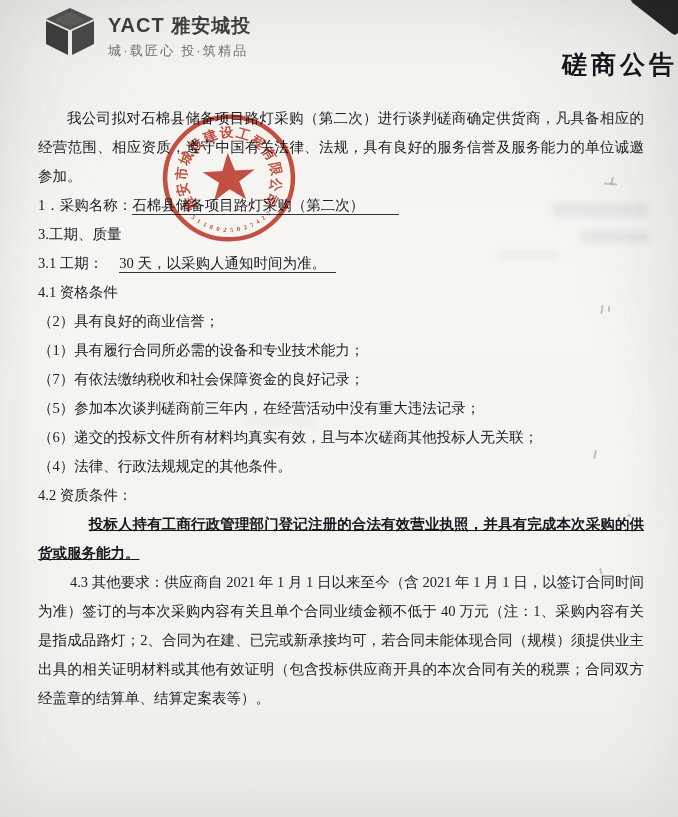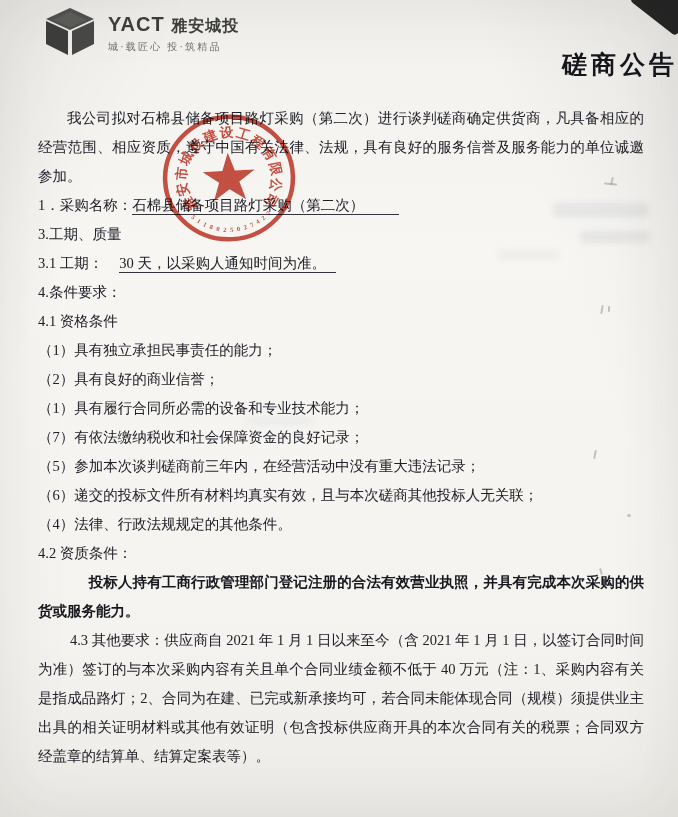--- a/index.html
+++ b/index.html
@@ -10,33 +10,33 @@
     background:
       linear-gradient(115deg, rgba(0,0,0,.045), rgba(0,0,0,0) 18%),
       linear-gradient(250deg, rgba(0,0,0,.05), rgba(0,0,0,0) 22%),
       linear-gradient(180deg,#f2f1ee,#f7f6f3 30%,#f4f3ef 78%,#edebe7);
     box-shadow:inset 0 0 70px rgba(60,55,50,.10);
   }
   
   .logo{position:absolute;left:42px;top:6px;display:flex;gap:10px;align-items:flex-start;}
   .logo-txt{padding-top:7px;font-family:"Liberation Sans","DejaVu Sans",sans-serif;}
   .logo-line1{font-weight:bold;font-size:20px;color:#3d3d3b;letter-spacing:1px;white-space:nowrap;}
-  .logo-line1 .brand{font-size:16px;}
-  .logo-line2{font-size:10px;color:#6e6e6a;letter-spacing:2.2px;margin-top:3px;white-space:nowrap;}
+  .logo-line1 .brand{font-size:19px;}
+  .logo-line2{font-size:13px;color:#6e6e6a;letter-spacing:2.2px;margin-top:3px;white-space:nowrap;}
   .title{position:absolute;top:48px;left:0;width:100%;text-align:right;
     font-size:25px;font-weight:bold;letter-spacing:4px;color:#15151c;}
   
   .doc{position:absolute;left:38px;top:104px;width:606px;font-size:14.5px;line-height:29px;
     color:#202028;text-align:justify;}
   .doc p{margin:0;}
   .ml{margin-left:1.5em;}
   .t2{text-indent:2em;}
   .t23{text-indent:2.2em;}
   .t35{text-indent:3.5em;}
-  .b{font-weight:bold;color:#17171e;}
+  .b{font-weight:bold;color:#17171e;text-decoration:underline;}
   .ul{border-bottom:1.2px solid #34343c;padding-bottom:.5px;}
   .ext1{padding-right:2.4em;}
   .ext2{padding-right:.7em;margin-left:16px;}
   
   .seal{position:absolute;left:158px;top:110px;width:142px;height:136px;color:#c43a2c;
     opacity:.88;mix-blend-mode:multiply;transform:rotate(-3deg);pointer-events:none;}
   .seal svg{width:100%;height:100%;}
   
   .corner-mark{position:absolute;top:-12px;right:-14px;width:58px;height:34px;background:#141414;
     transform:rotate(38deg);opacity:.92;border-radius:4px;}
@@ -74,23 +74,21 @@
     </span>
   </div>
 
   <div class="title">磋商公告</div>
 
   <div class="doc">
     <p class="t2">我公司拟对石棉县储备项目路灯采购（第二次）进行谈判磋商确定供货商，凡具备相应的经营范围、相应资质，遵守中国有关法律、法规，具有良好的服务信誉及服务能力的单位诚邀参加。</p>
     <p class="ml"><span>1．采购名称：</span><span class="ul ext1">石棉县储备项目路灯采购（第二次）</span></p>
     <p class="ml">3.工期、质量</p>
     <p class="ml"><span>3.1 工期：</span><span class="ul ext2">30 天，以采购人通知时间为准。</span></p>
-    <p class="ml">4.条件要求：</p>
     <p class="ml">4.1 资格条件</p>
-    <p class="ml">（1）具有独立承担民事责任的能力；</p>
     <p class="ml">（2）具有良好的商业信誉；</p>
     <p class="ml">（1）具有履行合同所必需的设备和专业技术能力；</p>
     <p class="ml">（7）有依法缴纳税收和社会保障资金的良好记录；</p>
     <p class="ml">（5）参加本次谈判磋商前三年内，在经营活动中没有重大违法记录；</p>
     <p class="ml">（6）递交的投标文件所有材料均真实有效，且与本次磋商其他投标人无关联；</p>
     <p class="ml">（4）法律、行政法规规定的其他条件。</p>
     <p class="ml">4.2 资质条件：</p>
     <p class="t35 b">投标人持有工商行政管理部门登记注册的合法有效营业执照，并具有完成本次采购的供货或服务能力。</p>
     <p class="t23">4.3 其他要求：供应商自 2021 年 1 月 1 日以来至今（含 2021 年 1 月 1 日，以签订合同时间为准）签订的与本次采购内容有关且单个合同业绩金额不低于 40 万元（注：1、采购内容有关是指成品路灯；2、合同为在建、已完或新承接均可，若合同未能体现合同（规模）须提供业主出具的相关证明材料或其他有效证明（包含投标供应商开具的本次合同有关的税票；合同双方经盖章的结算单、结算定案表等）。</p>
   </div>

